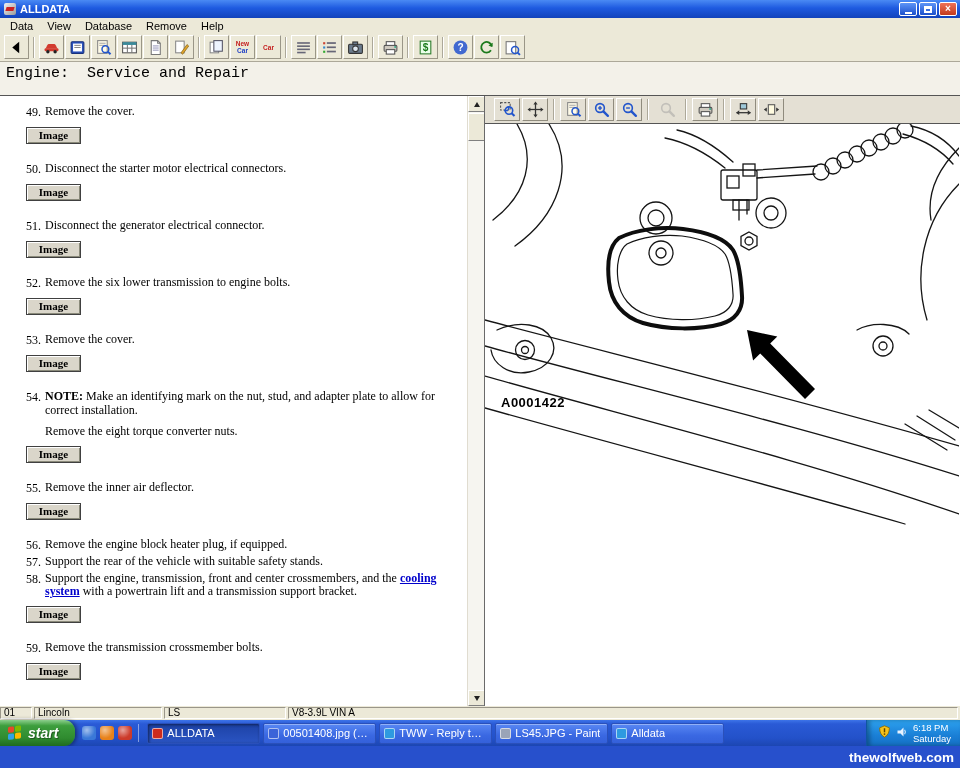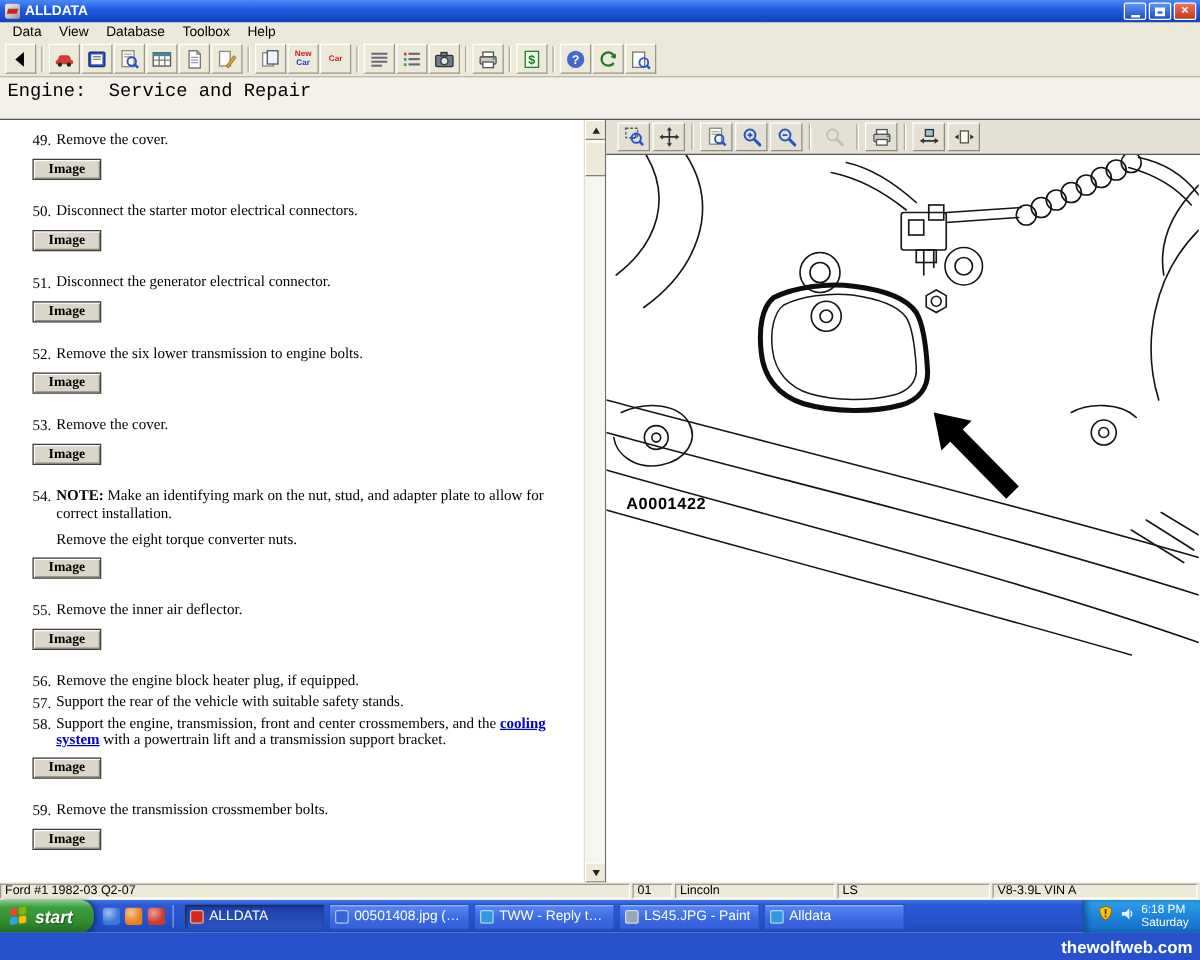--- a/index.html
+++ b/index.html
@@ -131,21 +131,21 @@
           <span class="g-max"></span>
         </button>
       <button class="win-btn close">×</button>
     </div>
   </div>
 
   <div class="menubar" id="menubar">
       <span class="menu-item">Data</span>
       <span class="menu-item">View</span>
       <span class="menu-item">Database</span>
-      <span class="menu-item">Toolbox</span>
+      <span class="menu-item">Remove</span>
       <span class="menu-item">Help</span>
     </div>
 
   <div class="toolbar" id="main-toolbar">
       <button class="tb-btn">
         <svg width="17" height="17" viewBox="0 0 16 16" xmlns="http://www.w3.org/2000/svg">
           <path d="M10.5 2.5 L4 8 L10.5 13.5 Z" fill="#000"></path>
         </svg>
       </button>
       <span class="tb-sep"></span>
@@ -496,21 +496,20 @@
           <path d="M142,120 C156,113 178,110 197,112 C218,115 233,120 240,130 C245,138 247,154 248,170 C249,181 242,189 230,192 C210,197 184,197 163,191 C146,186 135,173 133,156 C131,141 134,126 142,120 Z" fill="none" stroke="#151515" stroke-width="1.2"></path>
 
           <polygon points="262,206 292.3,212.6 285.2,219.6 330,265.1 320,274.9 275.2,229.4 268.1,236.4" fill="#000"></polygon>
         </svg>
         <div class="figure-label">A0001422</div>
       </div>
     </div>
   </div>
 
   <div class="statusbar" id="statusbar">
-      <div class="status-cell" style="width: 504px;">Ford #1 1982-03 Q2-07</div>
       <div class="status-cell" style="width: 32px;">01</div>
       <div class="status-cell" style="width: 128px;">Lincoln</div>
       <div class="status-cell" style="width: 122px;">LS</div>
       <div class="status-cell" style="flex: 1 1 0%;">V8-3.9L VIN A</div>
     </div>
 
   <div class="taskbar">
     <button class="start-btn">
       <span class="flag">
         <i style="background:#e8472b"></i>

